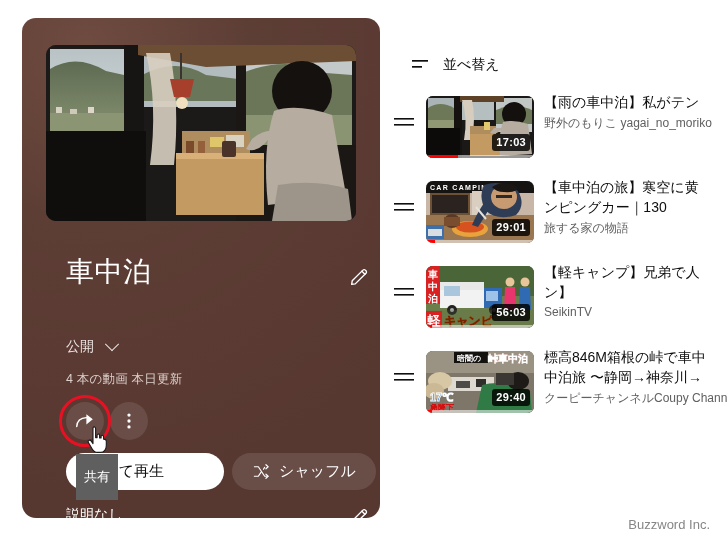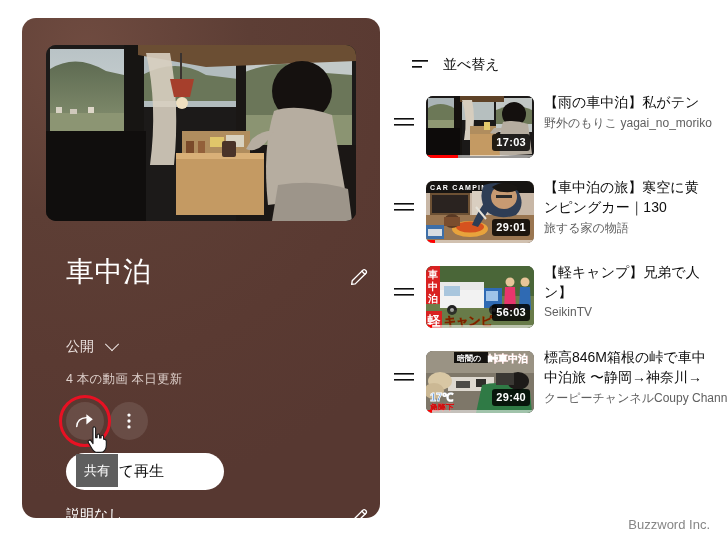--- a/index.html
+++ b/index.html
@@ -160,21 +160,21 @@
     gap: 8px;
     box-sizing: border-box;
   }
   .btn-shuffle svg { width: 19px; height: 19px; }
 
   .tooltip-share {
     position: absolute;
     left: 54px;
     top: 436px;
     min-width: 42px;
-    height: 33px;
+    height: 46px;
     background: #5f5f5f;
     color: #ffffff;
     font-size: 13px;
     display: flex;
     align-items: center;
     justify-content: center;
     padding: 0 7px;
     box-sizing: border-box;
     z-index: 30;
   }
@@ -401,20 +401,30 @@
       <circle cx="12" cy="18.5" r="1.8" fill="#ffffff"></circle>
     </svg>
   </div>
 
   <div class="highlight-ring"></div>
 
   <div class="btn-playall">
     <span>すべて再生</span>
   </div>
 
+  <div class="btn-shuffle">
+    <svg viewBox="0 0 24 24" fill="none" stroke="#ffffff" stroke-width="1.5" stroke-linecap="round" stroke-linejoin="round">
+      <path d="M3 6 L8 6 L16 18 L20 18"></path>
+      <path d="M3 18 L8 18 L11.5 12.8"></path>
+      <path d="M14.5 9.2 L16 6.8"></path>
+      <path d="M17.6 15.4 L20.4 18 L17.6 20.6"></path>
+      <path d="M17.6 3.4 L20.4 6 L17.6 8.6"></path>
+    </svg>
+    <span>シャッフル</span>
+  </div>
 
   <div class="tooltip-share">共有</div>
 
   <div class="cursor-hand">
     <svg viewBox="0 0 22 28">
       <path d="M7 2.2 C7 1.1 8 0.6 8.8 1.1 C9.4 1.5 9.6 2 9.6 2.6 L9.6 11.6 L11.1 11.6 L11.1 9.2 C11.1 8.2 12.2 7.7 12.9 8.2 C13.4 8.6 13.6 9 13.6 9.6 L13.6 12 L15.1 12 L15.1 10.4 C15.1 9.4 16.2 9 16.9 9.5 C17.4 9.9 17.6 10.3 17.6 10.8 L17.6 13.2 L18.9 13.4 C19.8 13.6 20.3 14.3 20.3 15.2 L20.3 19.6 C20.3 23.2 18.2 26.4 14.6 26.4 L11.4 26.4 C9 26.4 7.4 25.2 6.2 23 L2.4 16.6 C1.8 15.6 2.3 14.5 3.3 14.2 C4 14 4.7 14.3 5.1 14.9 L7 17.6 Z" fill="#ffffff" stroke="#1a1a1a" stroke-width="1.1" stroke-linejoin="round"></path>
     </svg>
   </div>
 
   <div class="desc-text">説明なし</div>

